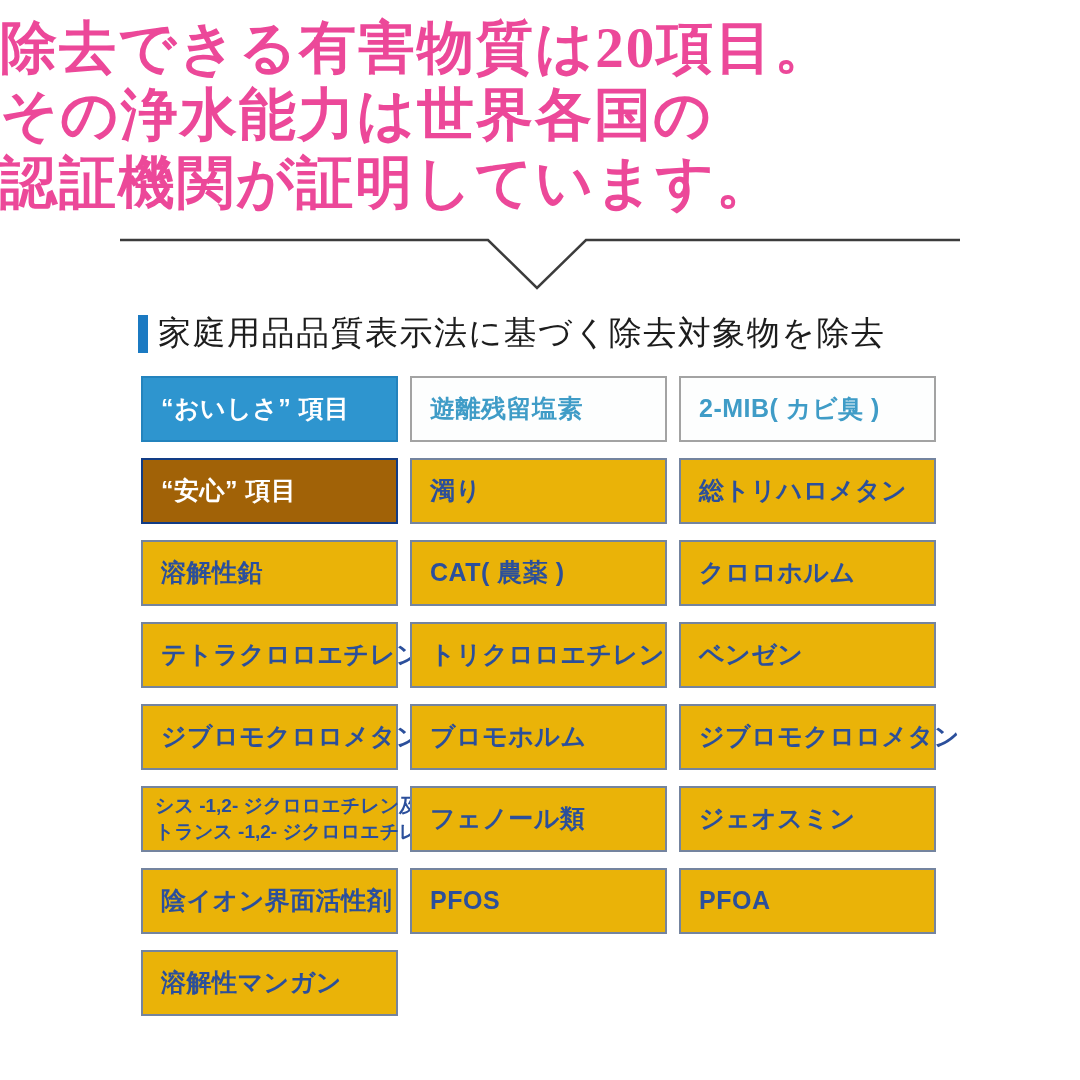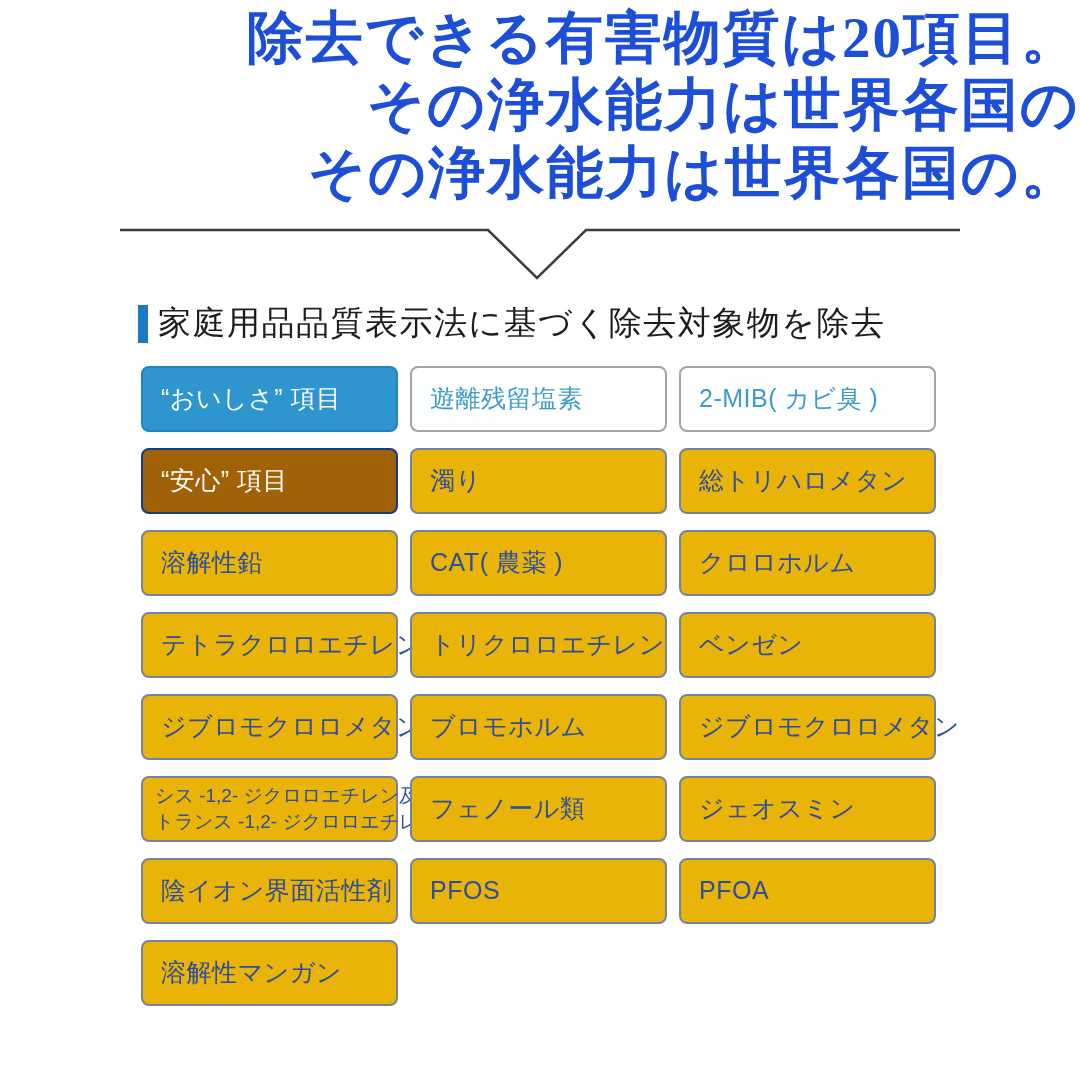--- a/index.html
+++ b/index.html
@@ -5,27 +5,27 @@
   html,body{margin:0;padding:0;}
   body{
     width:1080px;height:1080px;
     background:#ffffff;
     font-family:"Liberation Sans","DejaVu Sans",sans-serif;
     overflow:hidden;
     position:relative;
   }
   
   .heading{
-    margin-top:4px;
-    text-align:right;
+    margin-top:14px;
+    text-align:left;
     font-family:"Liberation Serif","DejaVu Serif",serif;
     font-size:57px;
     line-height:1.18;
     letter-spacing:2px;
-    color:#1d4ed8;
+    color:#ec4899;
     font-weight:600;
   }
   
   .divider-wrap{
     width:1080px;height:70px;
     margin-top:18px;
   }
   
   .subheading{
     display:flex;
@@ -57,25 +57,24 @@
   }
   .cell{
     box-sizing:border-box;
     display:flex;
     flex-direction:column;
     justify-content:center;
     align-items:flex-start;
     padding-left:18px;
     padding-right:0;
     font-size:25px;
-    font-weight:normal;
+    font-weight:bold;
     letter-spacing:0.5px;
     line-height:1.25;
     white-space:nowrap;
-    border-radius:8px;
   }
   .cell.cat-light{
     background:#2e95cf;
     border:2px solid #2383bd;
     color:#ffffff;
   }
   .cell.cat-dark{
     background:#a16207;
     border:2px solid #123c85;
     color:#ffffff;
@@ -96,21 +95,21 @@
     line-height:1.35;
     padding-left:12px;
   }
 </style>
 </head>
 <body>
 
 <div class="heading">
   <div>除去できる有害物質は20項目。</div>
   <div>その浄水能力は世界各国の</div>
-  <div>その浄水能力は世界各国の。</div>
+  <div>認証機関が証明しています。</div>
 </div>
 
 <div class="divider-wrap">
   <svg width="1080" height="70" viewBox="0 0 1080 70">
     <path d="M120 6 H488 L537 54 L586 6 H960" fill="none" stroke="#3c3c3c" stroke-width="2.5"></path>
   </svg>
 </div>
 
 <div class="subheading">
   <span class="bar" style="background: rgb(27, 122, 194);"></span>

